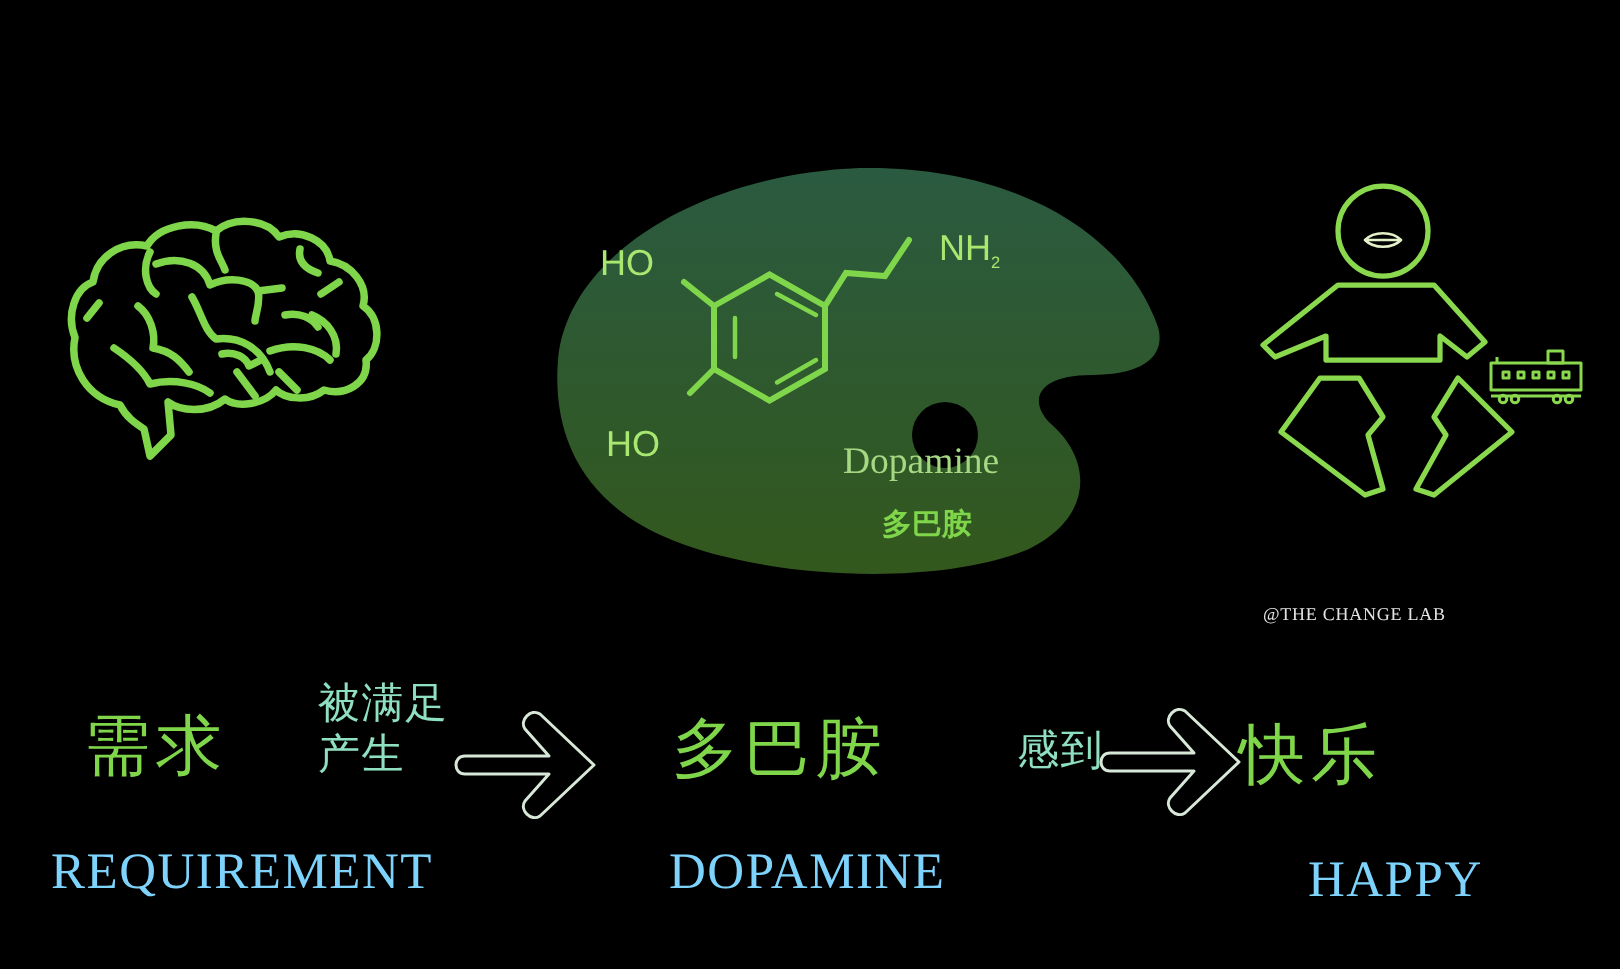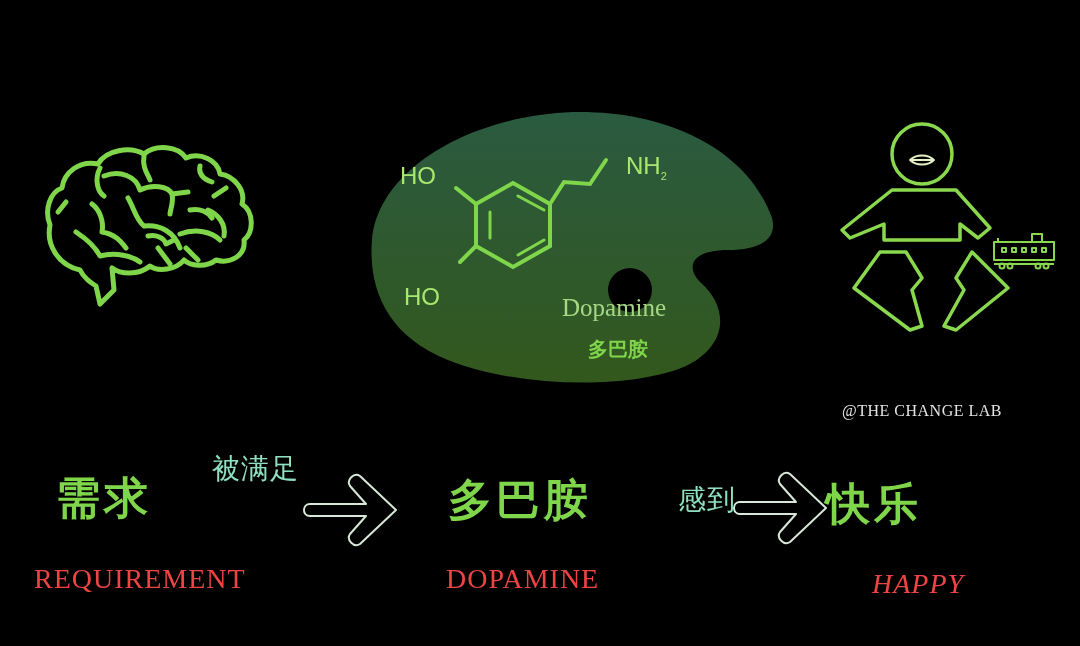--- a/index.html
+++ b/index.html
@@ -3,34 +3,34 @@
 <meta charset="utf-8">
 <style>
   html, body { margin: 0; padding: 0; }
   body {
     width: 1080px; height: 646px; background: #000; overflow: hidden;
     position: relative; font-family: "DejaVu Sans", sans-serif;
   }
   .abs { position: absolute; }
   svg { display: block; }
   .cjk-big {
-    font-family: "DejaVu Sans", sans-serif; font-weight: bold;
+    font-family: "DejaVu Sans", sans-serif; font-weight: normal;
     color: #7fd64a; font-size: 44px; letter-spacing: 4px; line-height: 1;
   }
   .serif-label {
     font-family: "Liberation Serif", "DejaVu Serif", serif;
-    color: #ef4444; font-size: 28px; letter-spacing: 1px; line-height: 1;
+    color: #7dd3fc; font-size: 34px; letter-spacing: 1px; line-height: 1;
   }
   .mid-label {
     font-family: "DejaVu Sans", sans-serif; color: #8fe0c0;
     font-size: 28px; line-height: 1.2; letter-spacing: 1px;
   }
   .credit {
     font-family: "Liberation Serif", "DejaVu Serif", serif;
-    color: #e4e4e4; font-size: 16px; letter-spacing: 0.5px;
+    color: #e4e4e4; font-size: 12px; letter-spacing: 0.5px;
   }
   .chem {
     font-family: "Liberation Sans", sans-serif; color: #a8e870; font-size: 24px;
   }
 </style>
 </head>
 <body>
 
 <div class="abs" style="left:40px; top:140px; width:220px; height:170px;">
   <svg width="220" height="170" viewBox="0 0 220 170" fill="none" stroke="#7fd64a" stroke-width="5" stroke-linecap="round" stroke-linejoin="round">
@@ -115,20 +115,21 @@
     </g>
   </svg>
 </div>
 <span class="abs credit" style="left:842px; top:402px;">@THE CHANGE LAB</span>
 
 <div class="abs cjk-big" style="left:56px; top:476px;">需求</div>
 <div class="abs serif-label" style="left:34px; top:565px;">REQUIREMENT</div>
 
 <div class="abs mid-label" style="left:212px; top:452px;">
   <div>被满足</div>
+  <div>产生</div>
 </div>
 
 <div class="abs" style="left:300px; top:468px;">
   <svg width="102" height="84" viewBox="0 0 102 84" fill="none" stroke="#d8e8d8" stroke-width="2" stroke-linejoin="round">
     <path d="M10 36 L66 36 L50 18 C46 12 54 4 60 8 L96 42 L60 76 C54 80 46 72 50 66 L66 48 L10 48 C2 48 2 36 10 36 Z"></path>
   </svg>
 </div>
 
 <div class="abs cjk-big" style="left:448px; top:478px;">多巴胺</div>
 <div class="abs serif-label" style="left:446px; top:565px;">DOPAMINE</div>
@@ -137,13 +138,13 @@
   <div>感到</div>
 </div>
 
 <div class="abs" style="left:730px; top:466px;">
   <svg width="102" height="84" viewBox="0 0 102 84" fill="none" stroke="#d8e8d8" stroke-width="2" stroke-linejoin="round">
     <path d="M10 36 L66 36 L50 18 C46 12 54 4 60 8 L96 42 L60 76 C54 80 46 72 50 66 L66 48 L10 48 C2 48 2 36 10 36 Z"></path>
   </svg>
 </div>
 
 <div class="abs cjk-big" style="left:826px; top:482px;">快乐</div>
-<div class="abs serif-label" style="left:872px; top:570px;font-style:italic;">HAPPY</div>
+<div class="abs serif-label" style="left:872px; top:570px;">HAPPY</div>
 
 </body></html>

